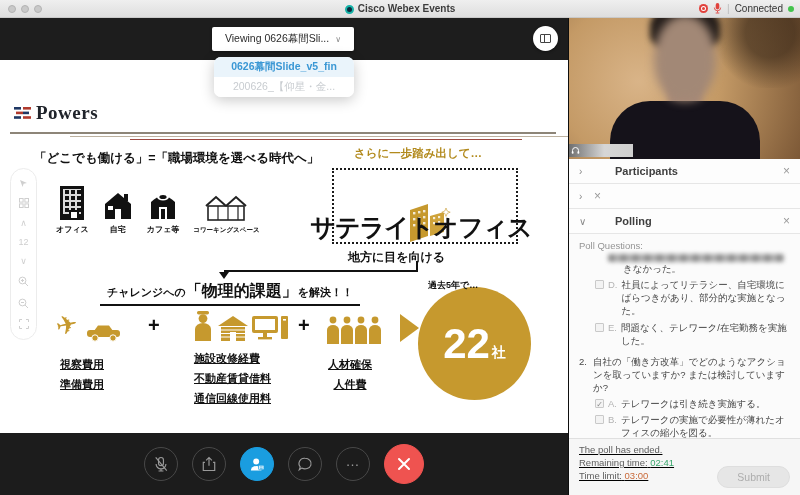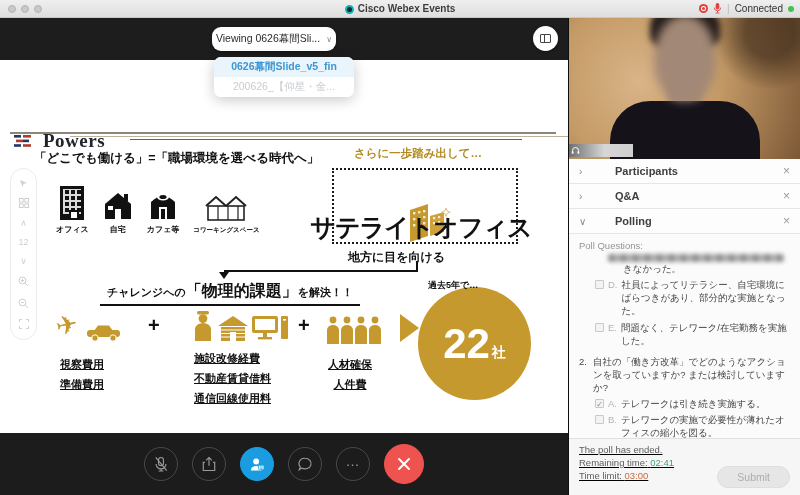--- a/index.html
+++ b/index.html
@@ -22,41 +22,41 @@
   .tb-sep { color:#bbb; font-size:10px; }
   .conn-dot { width:6px; height:6px; border-radius:50%; background:#43c34d; }
 
   
   .main { position:absolute; top:18px; left:0; right:0; bottom:0; display:flex; }
   .left-pane { width:568px; position:relative; background:#1d1d1d; }
   .right-panel { width:232px; display:flex; flex-direction:column; background:#fff; border-left:1px solid #0e0e0e; }
 
   
   .viewer-bar { position:absolute; top:0; left:0; right:0; height:42px; background:#1d1d1d; z-index:20; }
-  .viewing-pill { position:absolute; left:212px; top:9px; width:124px; height:24px; border-radius:9px;
+  .viewing-pill { position:absolute; left:212px; top:9px; width:142px; height:24px; border-radius:2px;
     background:#fff; display:flex; align-items:center; justify-content:center; gap:6px;
     font-size:10.5px; color:#2b2b2b; box-shadow:0 1px 3px rgba(0,0,0,.4); cursor:pointer; }
   .pill-chevron { font-size:8px; color:#8a8a8a; }
   .panel-toggle { position:absolute; right:10px; top:8px; width:25px; height:25px; border-radius:50%;
     background:#fff; display:flex; align-items:center; justify-content:center; box-shadow:0 1px 3px rgba(0,0,0,.4); cursor:pointer; }
   .panel-toggle-glyph { width:11px; height:9px; border:1px solid #444; border-radius:1px; position:relative; }
   .panel-toggle-glyph::after { content:""; position:absolute; left:3px; top:0; bottom:0; width:1px; background:#444; }
 
   
   .doc-menu { position:absolute; left:214px; top:39px; width:140px; background:#fff; border-radius:7px;
     box-shadow:0 3px 14px rgba(0,0,0,.22); z-index:30; overflow:hidden; }
   .doc-menu::before { content:""; position:absolute; top:-5px; left:66px; width:10px; height:10px;
     background:#fff; transform:rotate(45deg); }
   .doc-item { padding:3px 8px; font-size:10.5px; text-align:center; white-space:nowrap; overflow:hidden; cursor:pointer; }
   .doc-item.active { color:#3a97d4; background:#eaf4fb; font-weight:700; position:relative; z-index:1; }
   .doc-item.dim { color:#c8ccd0; background:rgba(255,255,255,.85); }
 
   
   .slide { position:absolute; top:42px; left:0; right:0; height:373px; background:#fff; overflow:hidden; }
-  .logo { position:absolute; left:14px; top:42px; display:flex; align-items:center; gap:12px;margin-top:28px; }
+  .logo { position:absolute; left:14px; top:42px; display:flex; align-items:center; gap:5px; }
   .logo-text { font-family:"Liberation Serif","DejaVu Serif",serif; font-weight:700; font-size:19px; color:#20242b; letter-spacing:.5px; }
   .rule1 { position:absolute; left:10px; right:12px; top:72px; height:2px; background:#8d8578; }
   .rule2 { position:absolute; left:70px; right:0; top:76px; height:1px; background:#bdb2a0; }
   .rule3 { position:absolute; left:130px; right:46px; top:79px; height:1px; background:#9c4a42; }
 
   .heading { position:absolute; left:34px; top:90px; font-size:12.5px; font-weight:700; color:#111; }
 
   .wp-row { position:absolute; left:56px; top:126px; display:flex; align-items:flex-end; gap:14px; }
   .wp-item { display:flex; flex-direction:column; align-items:center; gap:4px; }
   .wp-label { font-size:8px; font-weight:700; color:#111; white-space:nowrap; }
@@ -454,21 +454,20 @@
         </div>
       </div>
 
       <div class="acc-row">
         <span class="acc-chevron">›</span>
         <span class="acc-label">Participants</span>
         <span class="acc-close">×</span>
       </div>
       <div class="acc-row">
         <span class="acc-chevron">›</span>
-        <span class="acc-label">Q&amp;A</span>
         <span class="acc-close">×</span>
       </div>
       <div class="acc-row">
         <span class="acc-chevron">∨</span>
         <span class="acc-label">Polling</span>
         <span class="acc-close">×</span>
       </div>
 
       <div class="poll-body">
         <div class="poll-header">Poll Questions:</div>

